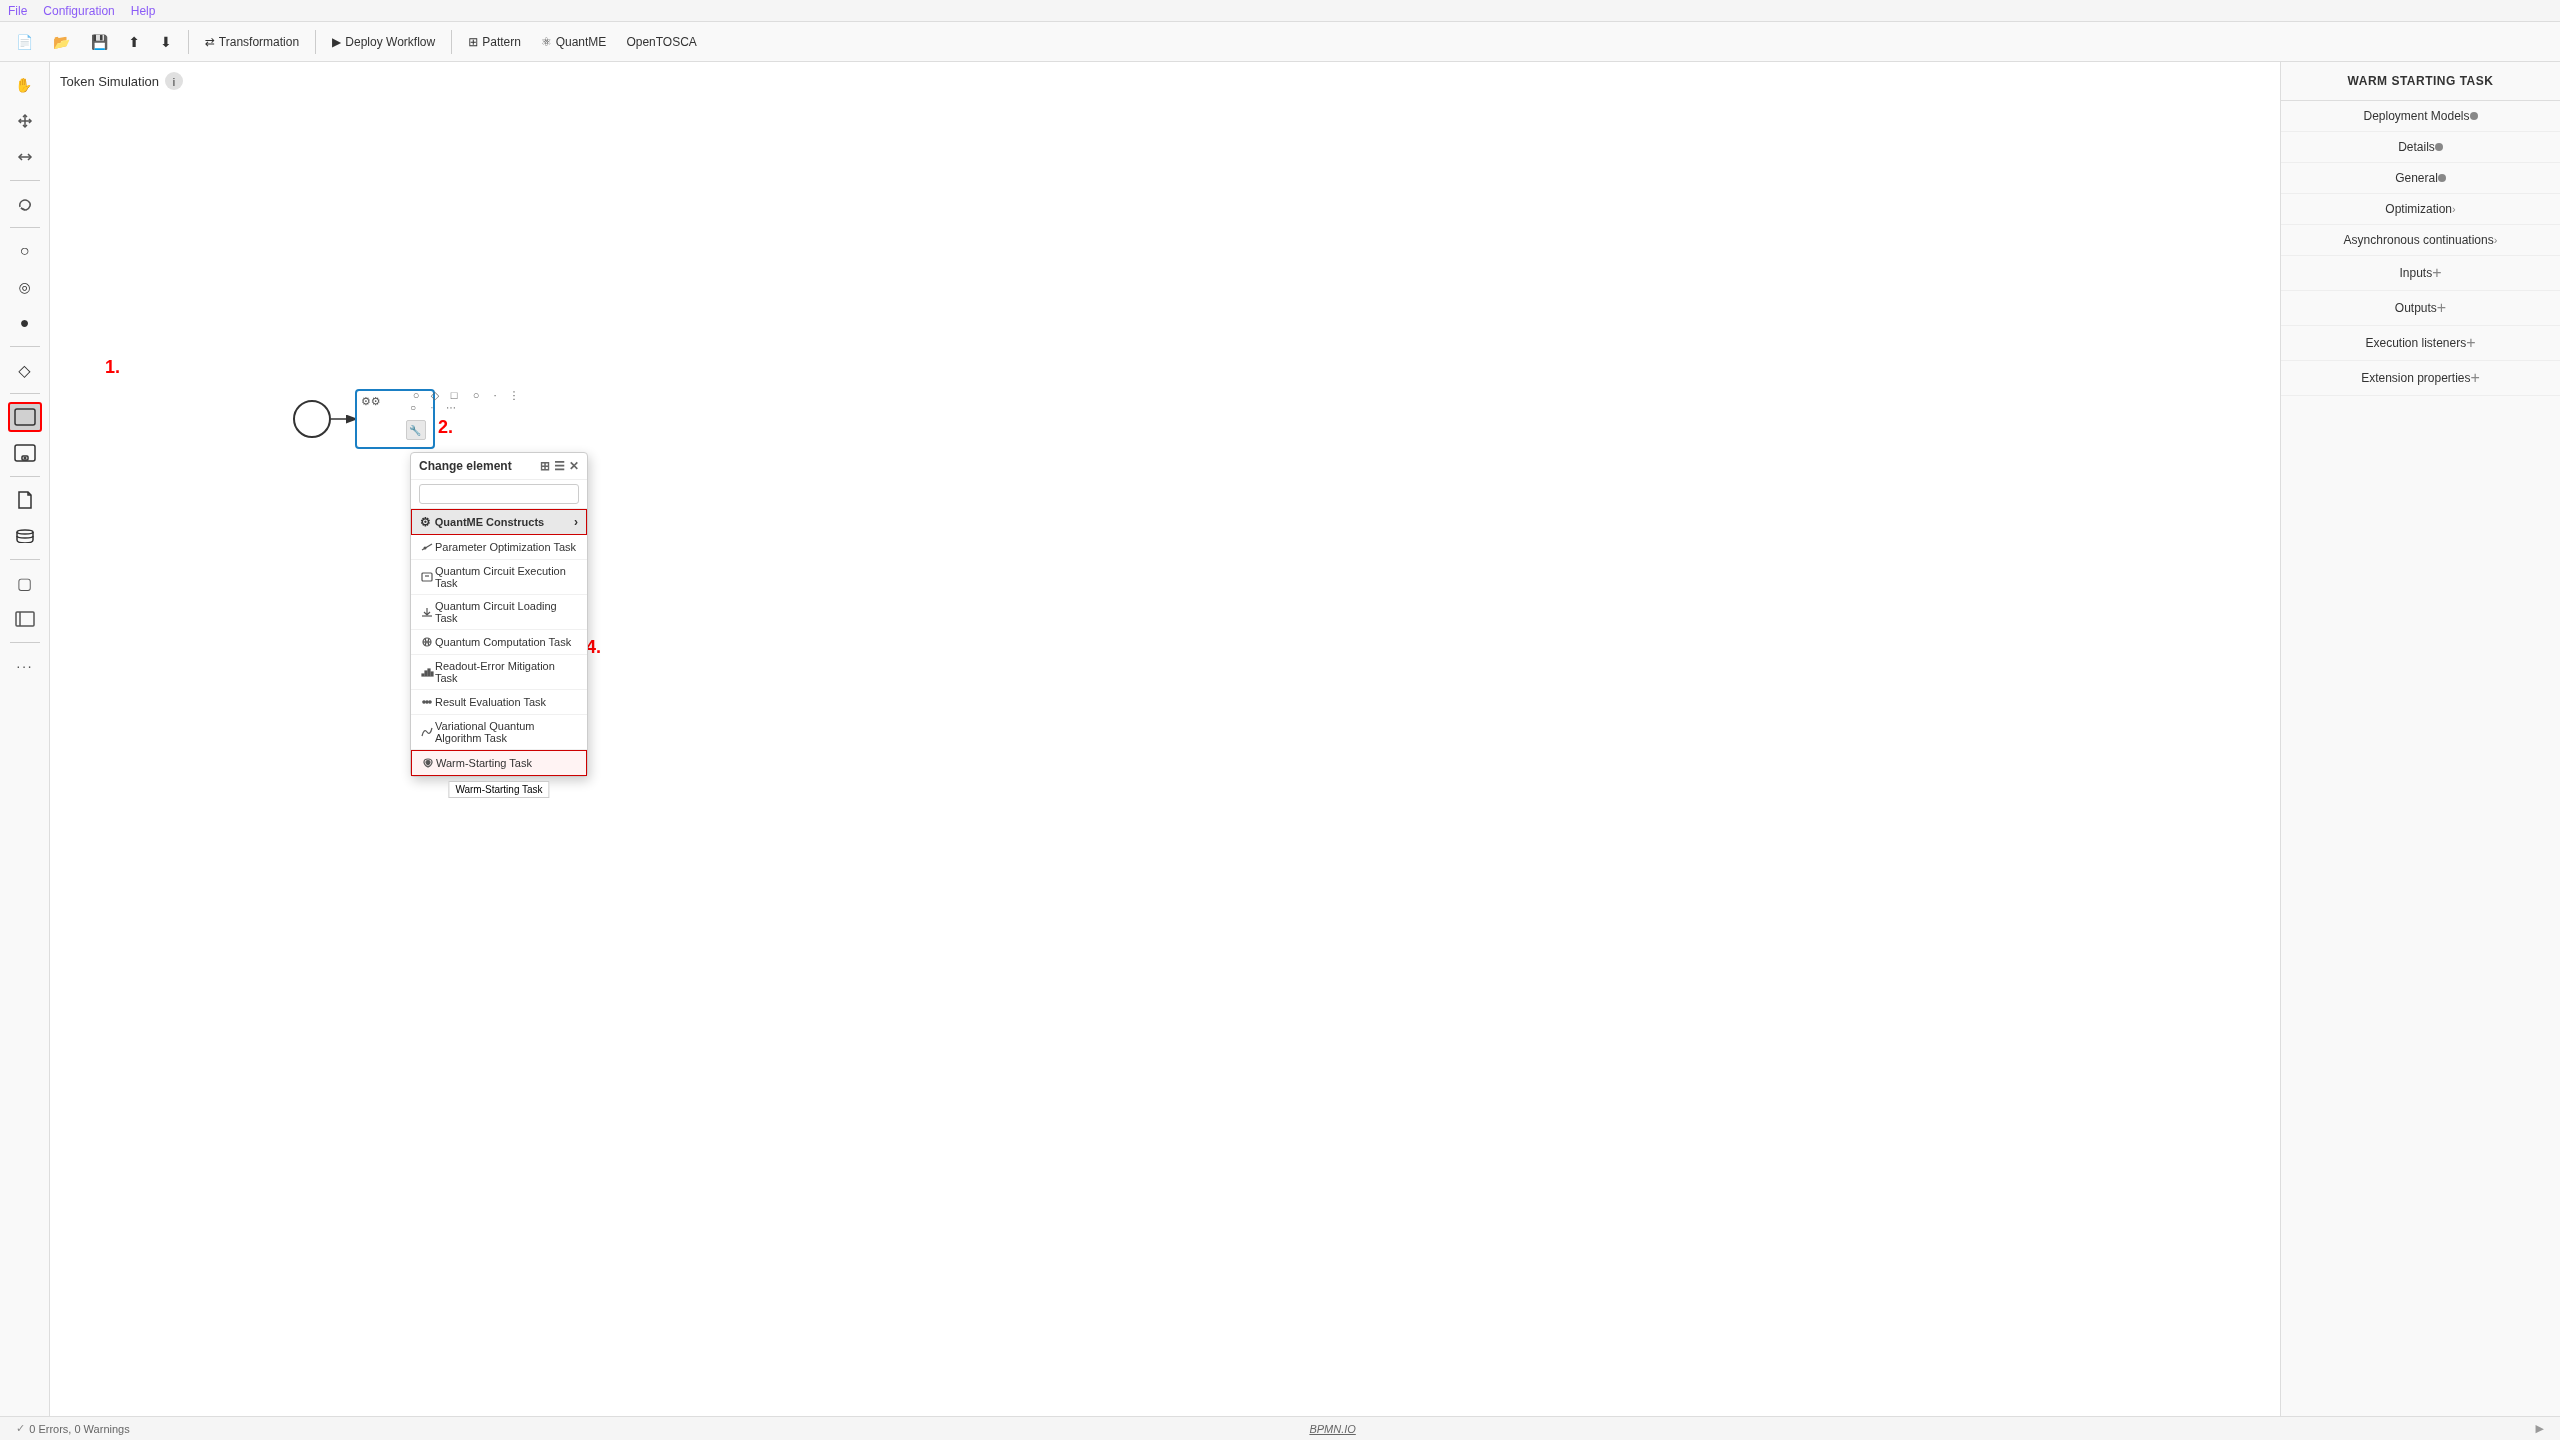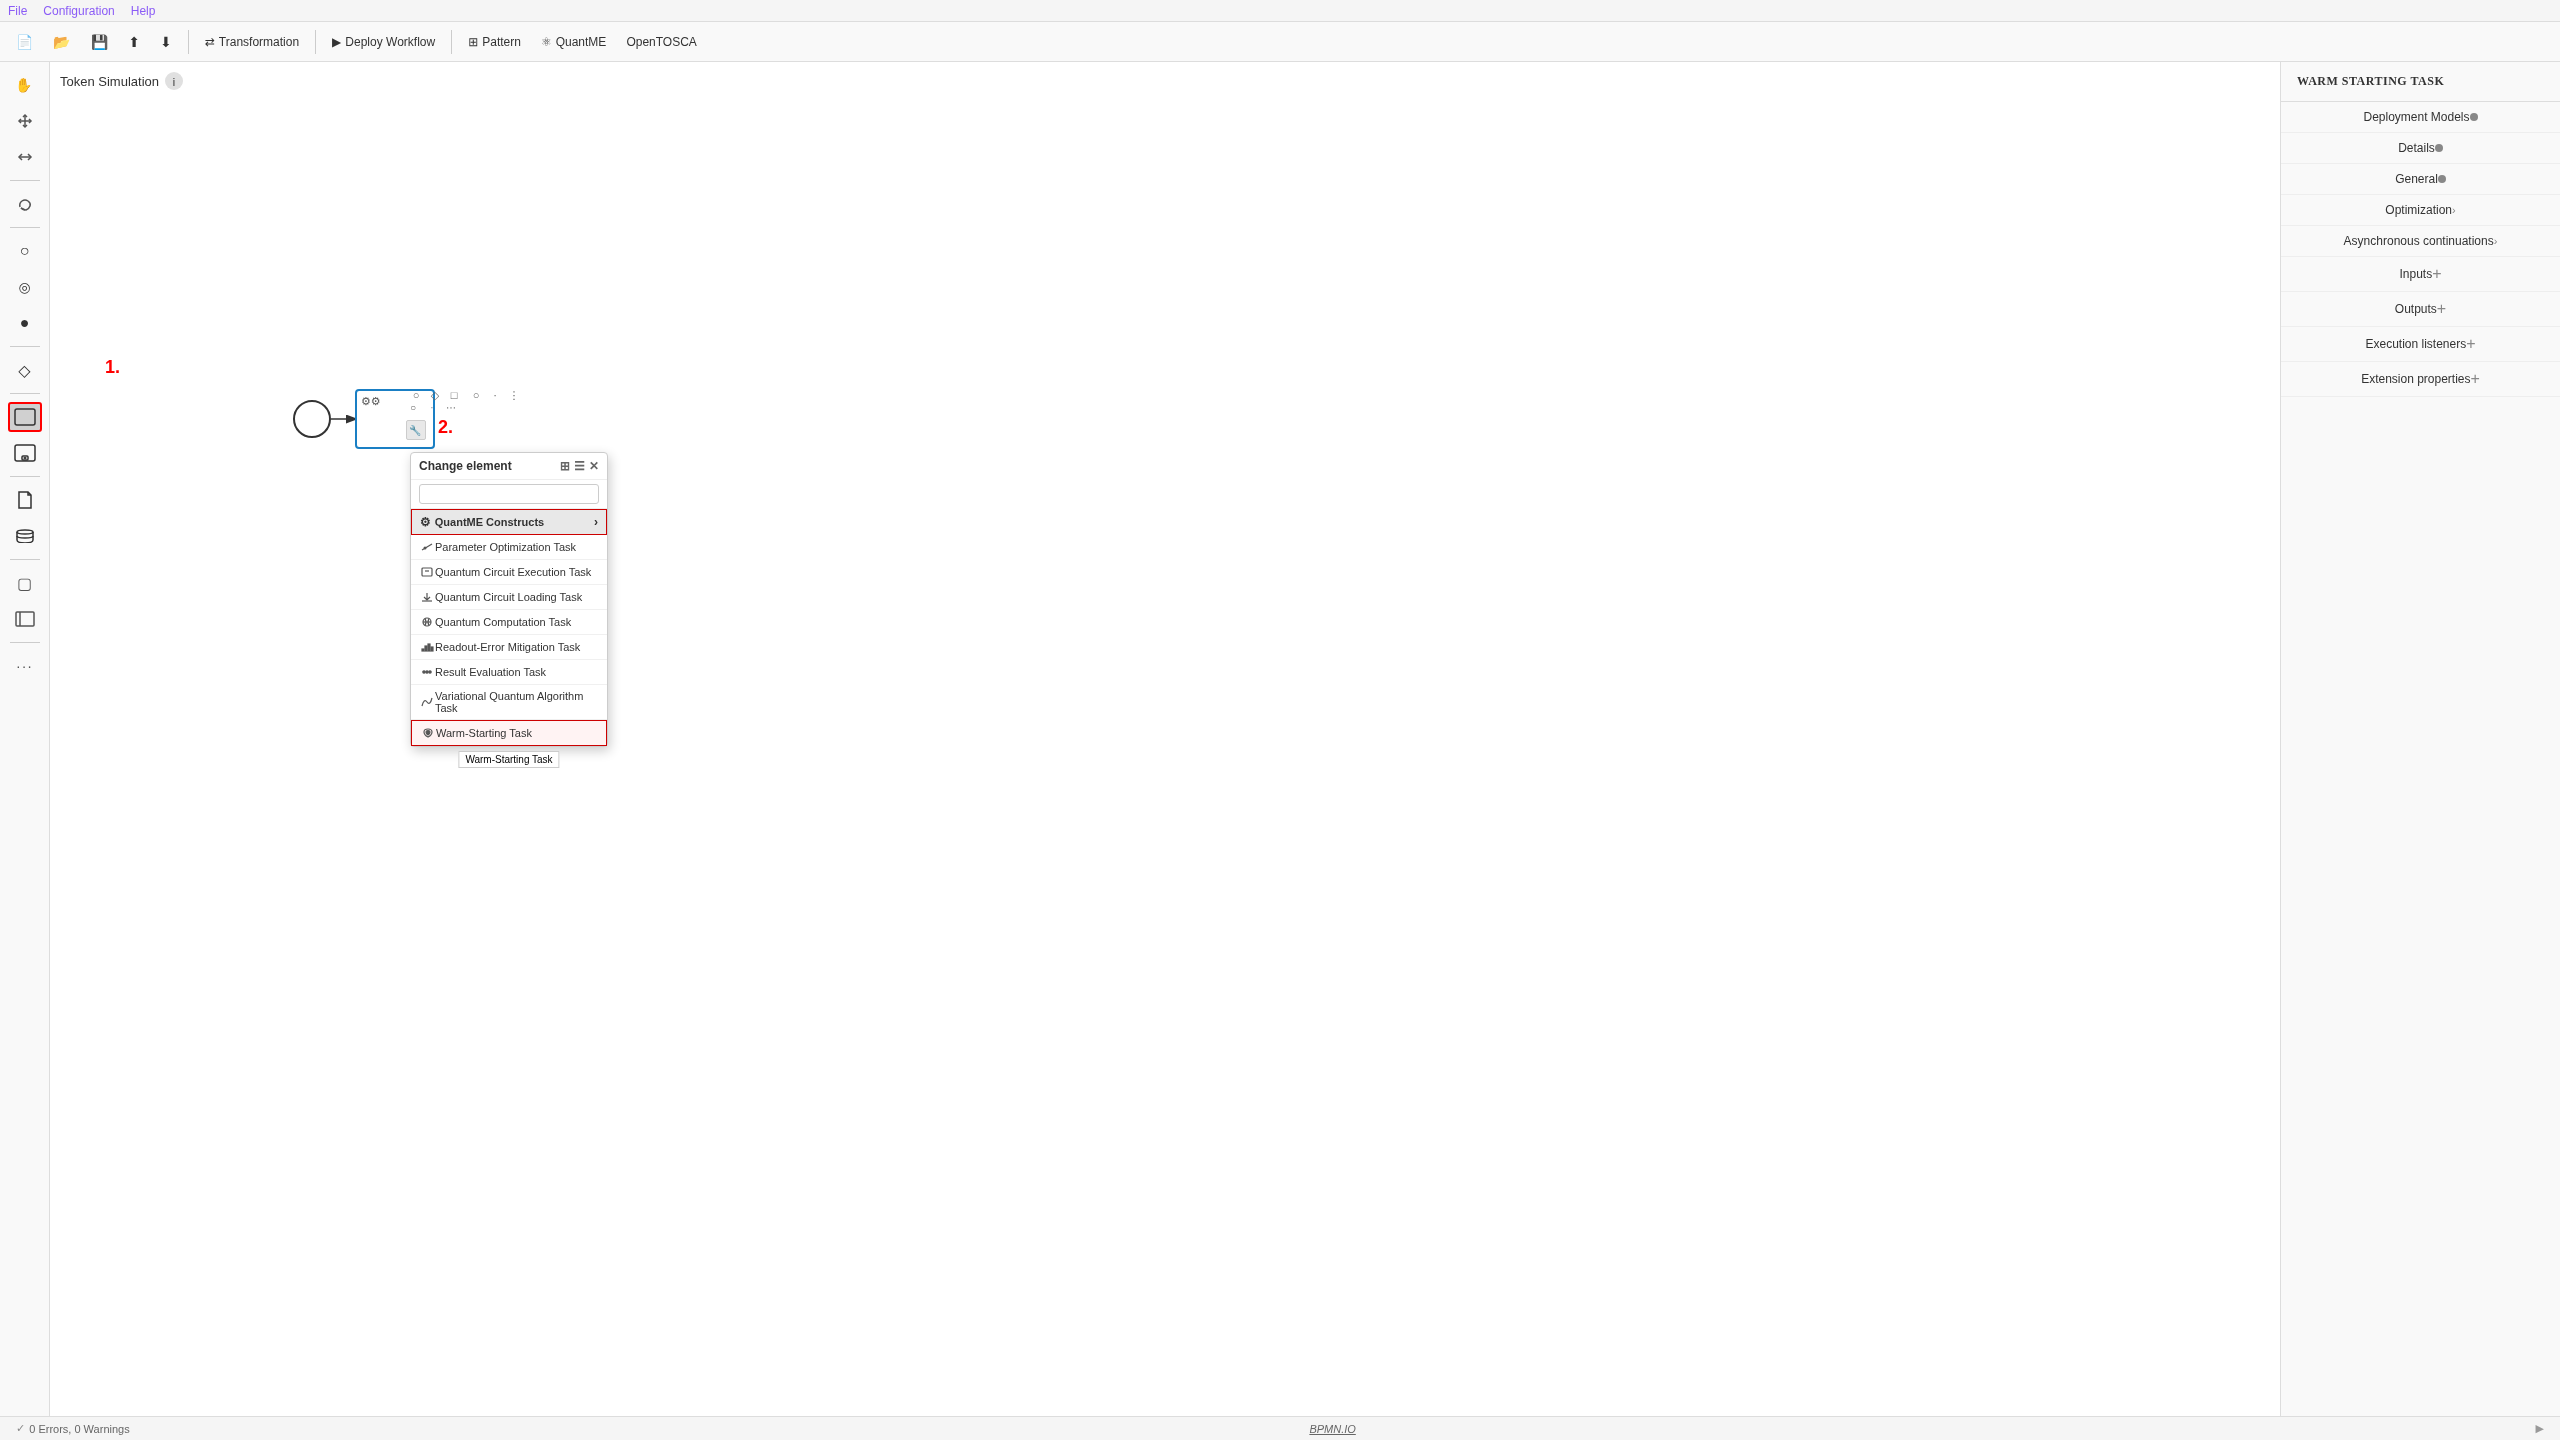--- a/index.html
+++ b/index.html
@@ -132,21 +132,21 @@
       color: #555;
     }
 
     
     .change-element-popup {
       position: absolute;
       background: #fff;
       border: 1px solid #ccc;
       border-radius: 4px;
       box-shadow: 2px 4px 12px rgba(0,0,0,0.2);
-      width: 198px;
+      width: 178px;
       z-index: 100;
     }
     .popup-header {
       display: flex;
       align-items: center;
       justify-content: space-between;
       padding: 6px 8px;
       border-bottom: 1px solid #eee;
       font-size: 12px;
       font-weight: bold;
@@ -232,22 +232,22 @@
       border-left: 1px solid #ddd;
       display: flex;
       flex-direction: column;
     }
     .right-panel-header {
       padding: 12px 16px;
       font-size: 12px;
       font-weight: bold;
       color: #333;
       border-bottom: 1px solid #ddd;
+      text-align: center;
       letter-spacing: 0.5px;
-      font-family: Liberation Serif, serif;
     }
     .right-panel-section {
       display: flex;
       align-items: center;
       justify-content: center;
       padding: 8px 16px;
       border-bottom: 1px solid #eee;
       cursor: pointer;
     }
     .right-panel-section-label {

